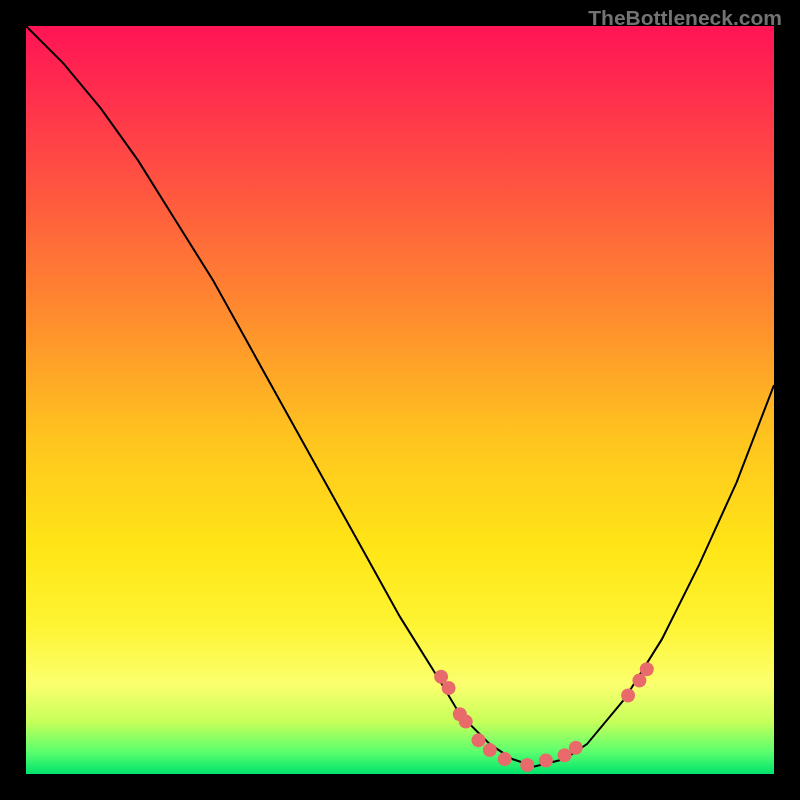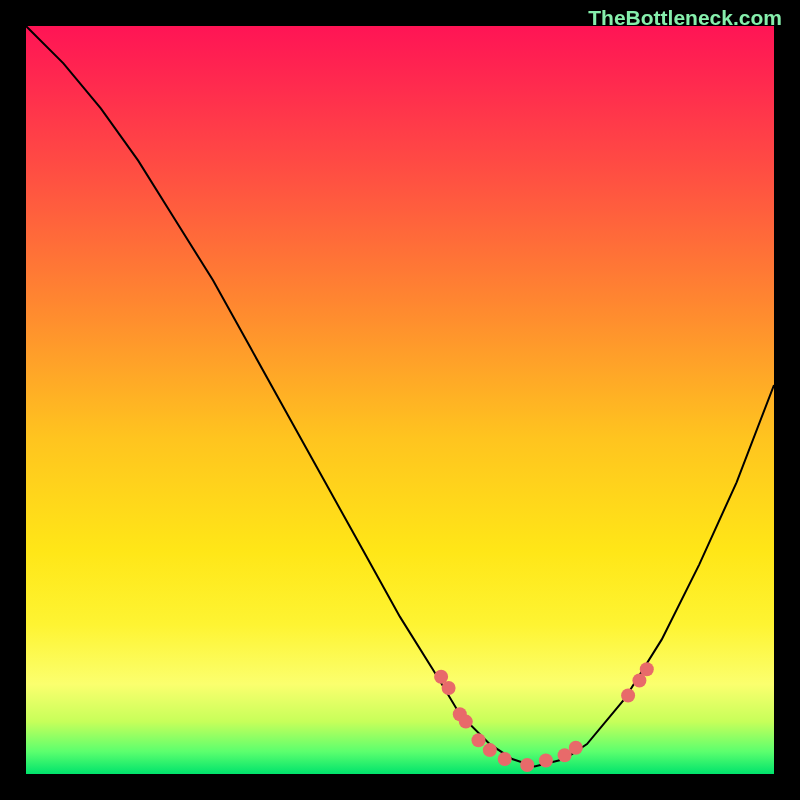--- a/index.html
+++ b/index.html
@@ -9,21 +9,21 @@
     width: 800px;
     height: 800px;
     overflow: hidden;
     position: relative;
     font-family: Arial, sans-serif;
   }
   .watermark {
     position: absolute;
     top: 6px;
     right: 18px;
-    color: #86efac;
+    color: #737373;
     font-size: 21px;
     font-weight: bold;
     z-index: 10;
     text-align: right;
   }
   .plot-area {
     position: absolute;
     left: 26px;
     top: 26px;
     width: 748px;

